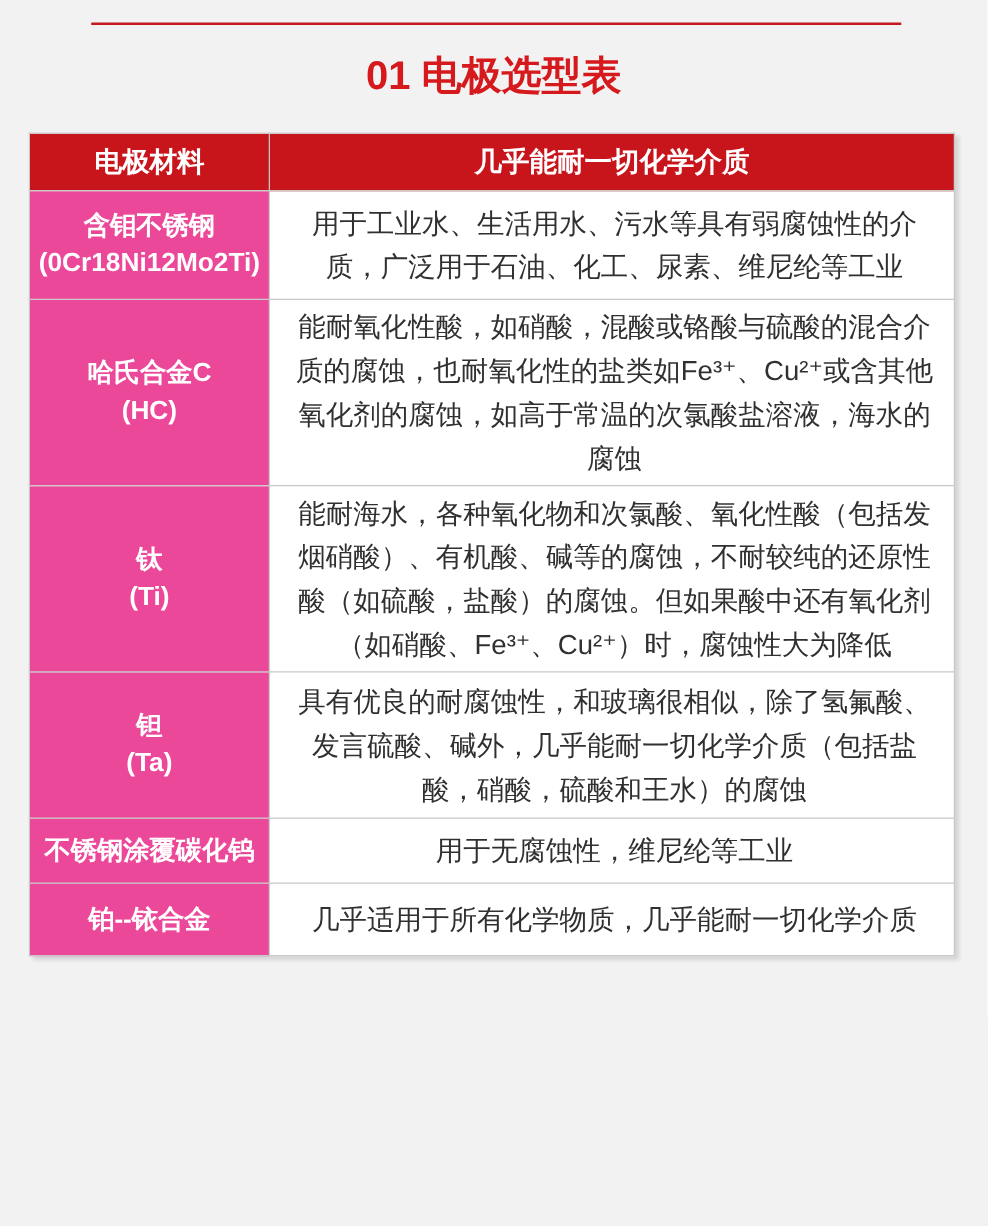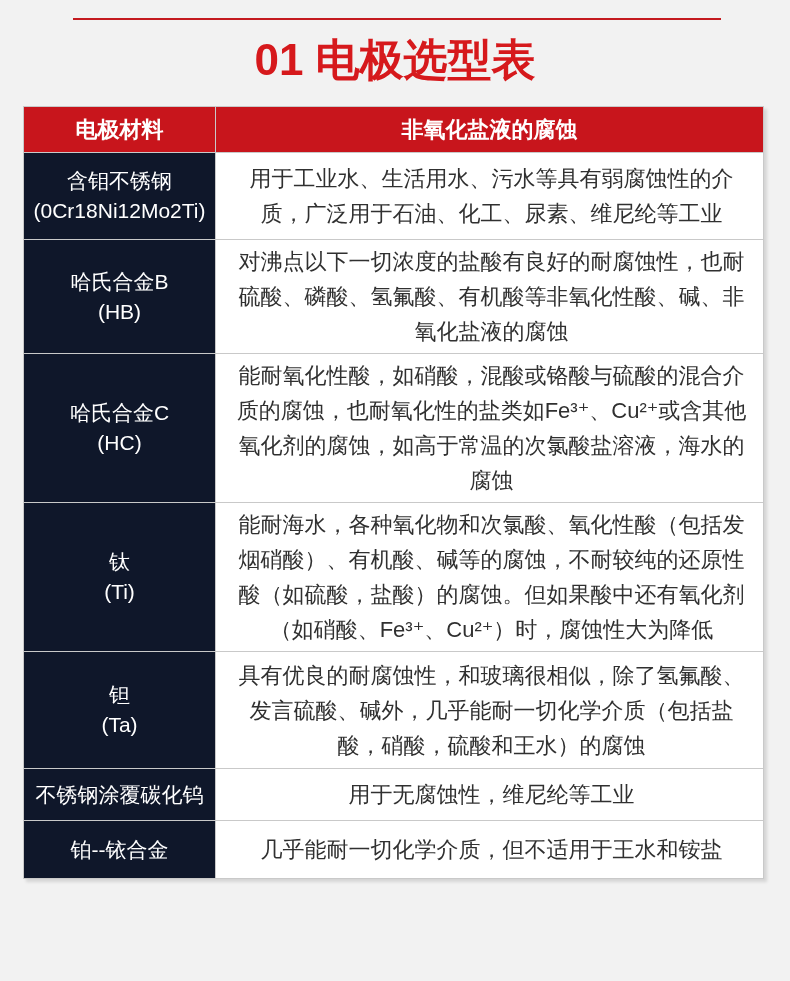--- a/index.html
+++ b/index.html
@@ -21,21 +21,21 @@
     line-height: 72px;
   }
   .title-rule {
     width: 648px; height: 2px;
     background: #c41a1f;
     margin: 18px 0 0 73px;
   }
   .section-heading {
     margin: 20px 0 0 0;
     text-align: center;
-    font-size: 44px;
+    font-size: 32px;
     font-weight: bold;
     color: #d6191c;
     line-height: 40px;
   }
 
   table.electrode-table {
     border-collapse: collapse;
     table-layout: fixed;
     width: 740px;
     margin: 26px 0 0 23px;
@@ -52,26 +52,26 @@
   }
   .electrode-table th {
     background: #c8151c;
     color: #ffffff;
     font-size: 22px;
     font-weight: bold;
     height: 46px;
     padding: 0;
   }
   td.material-cell {
-    background: #0f172a;
+    background: #ec4899;
     color: #ffffff;
     text-align: center;
     font-size: 21px;
     line-height: 30px;
-    font-weight: 400;
+    font-weight: 700;
     padding: 0 2px;
   }
   td.desc-cell {
     color: #303030;
     font-size: 22px;
     line-height: 35px;
     text-align: center;
     padding: 4px 10px 4px 14px;
   }
   .material-sub:empty { display: none; }
@@ -85,37 +85,30 @@
   <h2 class="section-heading">01 电极选型表</h2>
 
   <table class="electrode-table">
     <colgroup>
         <col class="c-material">
         <col class="c-desc">
       </colgroup>
     <thead>
       <tr style="height:46px;">
         <th>电极材料</th>
-        <th>非氧化盐液的腐蚀</th>
+        <th>几乎能耐一切化学介质</th>
       </tr>
     </thead>
     <tbody>
       <tr style="height:87px;">
         <td class="material-cell">
           <div class="material-name">含钼不锈钢</div>
           <div class="material-sub">(0Cr18Ni12Mo2Ti)</div>
         </td>
         <td class="desc-cell">用于工业水、生活用水、污水等具有弱腐蚀性的介质，广泛用于石油、化工、尿素、维尼纶等工业</td>
-      </tr>
-      <tr style="height:110px;">
-        <td class="material-cell">
-          <div class="material-name">哈氏合金B</div>
-          <div class="material-sub">(HB)</div>
-        </td>
-        <td class="desc-cell">对沸点以下一切浓度的盐酸有良好的耐腐蚀性，也耐硫酸、磷酸、氢氟酸、有机酸等非氧化性酸、碱、非氧化盐液的腐蚀</td>
       </tr>
       <tr style="height:139px;">
         <td class="material-cell">
           <div class="material-name">哈氏合金C</div>
           <div class="material-sub">(HC)</div>
         </td>
         <td class="desc-cell">能耐氧化性酸，如硝酸，混酸或铬酸与硫酸的混合介质的腐蚀，也耐氧化性的盐类如Fe³⁺、Cu²⁺或含其他氧化剂的腐蚀，如高于常温的次氯酸盐溶液，海水的腐蚀</td>
       </tr>
       <tr style="height:135px;">
         <td class="material-cell">
@@ -136,18 +129,18 @@
           <div class="material-name">不锈钢涂覆碳化钨</div>
 
         </td>
         <td class="desc-cell">用于无腐蚀性，维尼纶等工业</td>
       </tr>
       <tr style="height:58px;padding-left:44px;">
         <td class="material-cell">
           <div class="material-name">铂--铱合金</div>
 
         </td>
-        <td class="desc-cell">几乎能耐一切化学介质，但不适用于王水和铵盐</td>
+        <td class="desc-cell">几乎适用于所有化学物质，几乎能耐一切化学介质</td>
       </tr>
     </tbody>
   </table>
 
 </div>
 
 </body></html>

